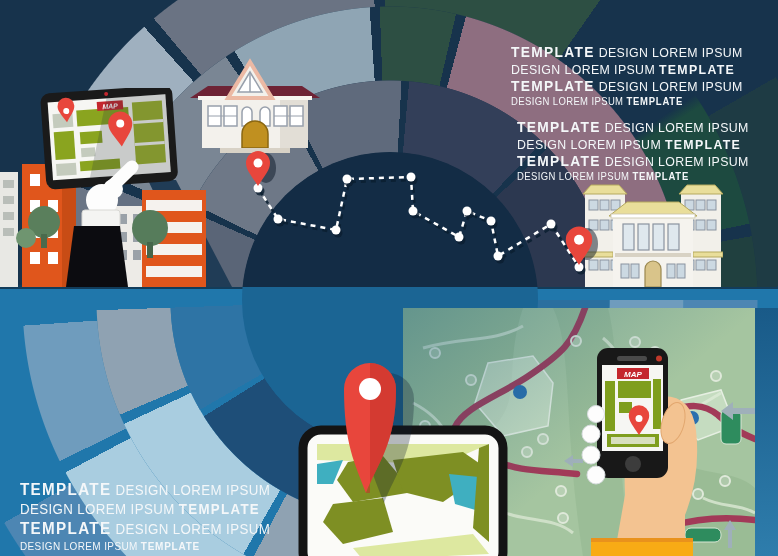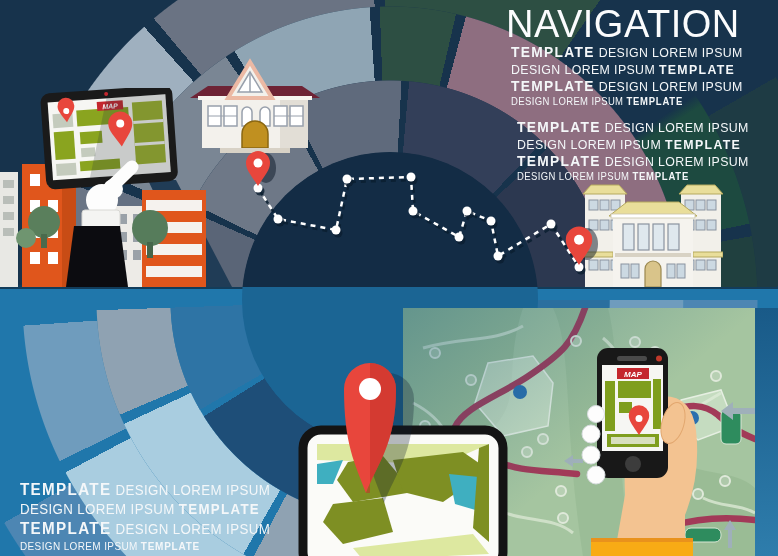--- a/index.html
+++ b/index.html
@@ -410,21 +410,20 @@
       <path transform="translate(23,36)" d="M0,0 C-7,-11 -12,-16 -12,-23 A12,12 0 1 1 12,-23 C12,-16 7,-11 0,0 Z" fill="#e8463c"></path>
       <circle cx="23" cy="13" r="4.5" fill="#fff"></circle>
     </g>
     <g>
       <ellipse cx="352" cy="94" rx="11" ry="16" fill="rgba(10,22,38,0.5)"></ellipse>
       <path transform="translate(344,115) scale(1.1)" d="M0,0 C-7,-11 -12,-16 -12,-23 A12,12 0 1 1 12,-23 C12,-16 7,-11 0,0 Z" fill="#e8463c"></path>
       <circle cx="344" cy="89.7" r="5" fill="#fff"></circle>
     </g>
   </svg>
 
-  <div class="abs title">NAVIGATION</div>
 
   <div class="abs tblock" style="left:511px;top:44px">
     <div class="t-line la"><span></span><span class="tb">TEMPLATE</span><span> DESIGN LOREM IPSUM</span></div>
     <div class="t-line lb"><span>DESIGN LOREM IPSUM </span><span class="tb">TEMPLATE</span><span></span></div>
     <div class="t-line la"><span></span><span class="tb">TEMPLATE</span><span> DESIGN LOREM IPSUM</span></div>
     <div class="t-line lc"><span>DESIGN LOREM IPSUM </span><span class="tb">TEMPLATE</span><span></span></div>
   </div>
 
   <div class="abs tblock" style="left:517px;top:119px">
     <div class="t-line la"><span></span><span class="tb">TEMPLATE</span><span> DESIGN LOREM IPSUM</span></div>

